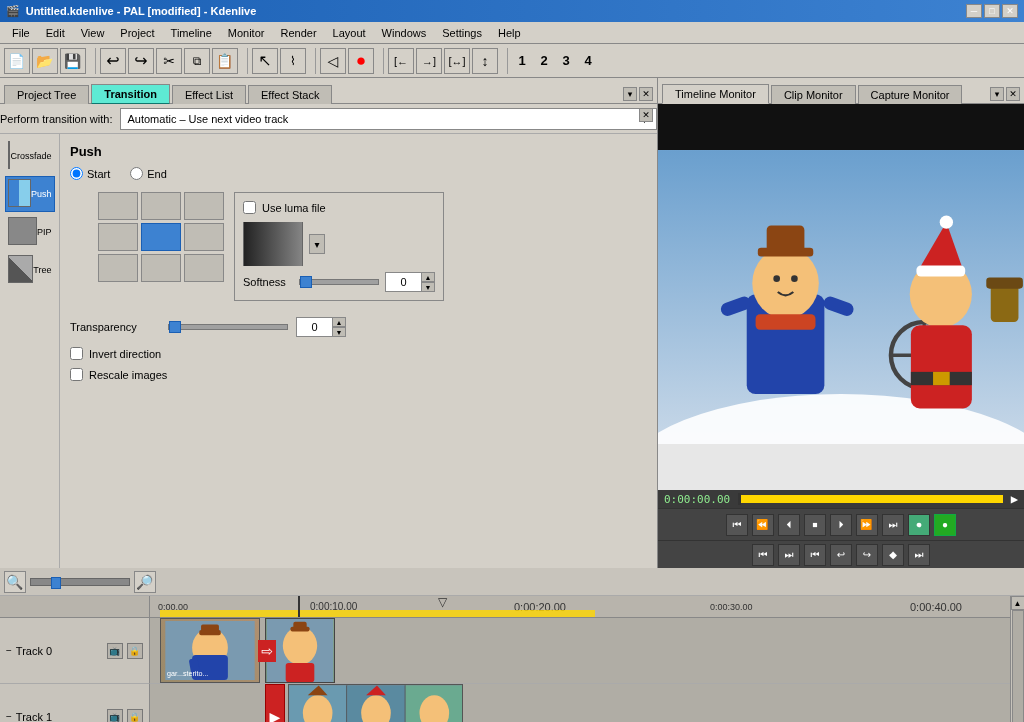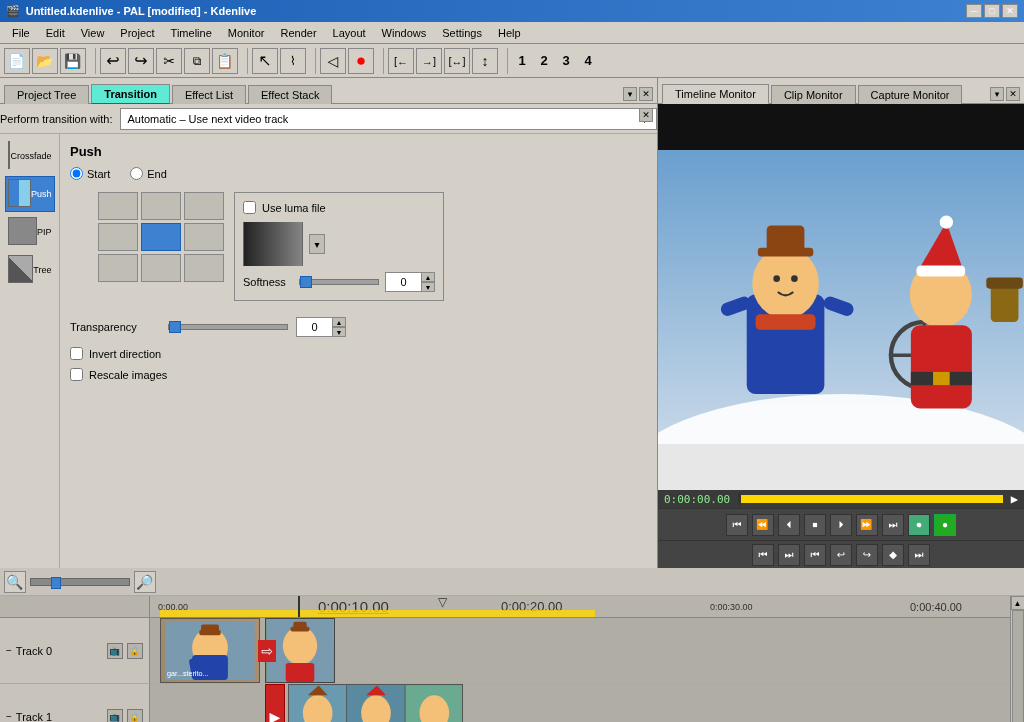--- a/index.html
+++ b/index.html
@@ -802,22 +802,22 @@
           <div class="track-ctrl-btn" style="margin-left:auto;">📺</div>
           <div class="track-ctrl-btn">🔒</div>
         </div>
       </div>
 
       <div style="flex:1;display:flex;flex-direction:column;overflow:hidden;">
 
         <div class="timeline-ruler" style="position:relative;height:22px;">
 
           <div style="position:absolute;left:8px;font-size:9px;color:#333;">0:00.00</div>
-          <div style="position:absolute;left:168px;font-size:15px;color:#333;text-decoration:underline;">0:00:10.00</div>
-          <div style="position:absolute;left:351px;font-size:13px;color:#333;">0:00:20.00</div>
+          <div style="position:absolute;left:160px;font-size:10px;color:#333;">0:00:10.00</div>
+          <div style="position:absolute;left:364px;font-size:11px;color:#333;">0:00:20.00</div>
           <div style="position:absolute;left:560px;font-size:9px;color:#333;">0:00:30.00</div>
           <div style="position:absolute;left:760px;font-size:11px;color:#333;">0:00:40.00</div>
 
           <div style="position:absolute;left:288px;top:0;font-size:12px;color:#333;line-height:1;">▽</div>
 
           <div style="position:absolute;left:10px;top:14px;width:435px;height:8px;background:#ffd700;opacity:0.8;"></div>
 
           <div style="position:absolute;left:148px;top:0;width:2px;height:22px;background:#333;"></div>
         </div>
 

